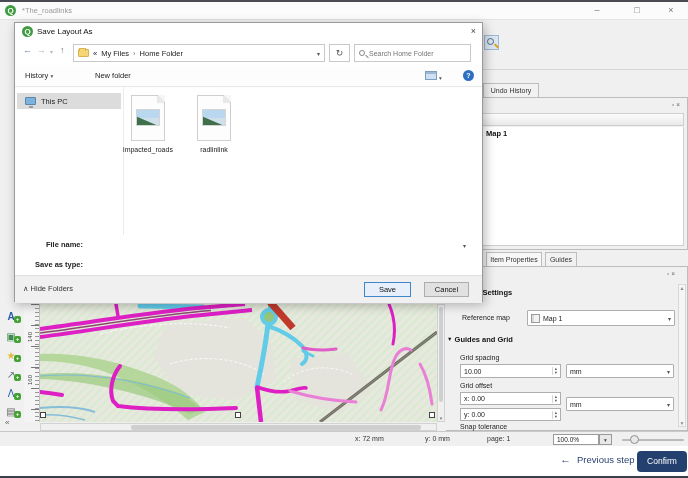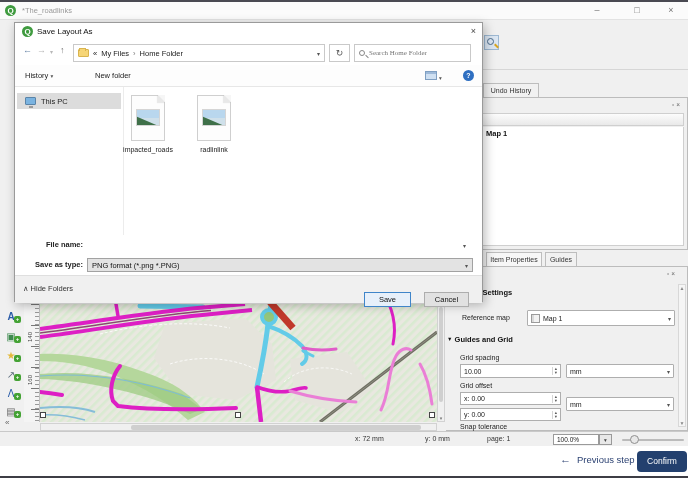--- a/index.html
+++ b/index.html
@@ -74,41 +74,41 @@
   .dtitle-text{position:absolute;left:22px;top:4px;font-size:8px;color:#111;}
   .dclose{position:absolute;right:6px;top:3px;font-size:9px;color:#444;}
   .navrow{position:absolute;left:0;top:19px;width:100%;height:22px;}
   .navbtn{position:absolute;top:3px;font-size:9px;color:#6a87a8;}
   .navbtn.dis{color:#b8b8b8;}
   .addrbox{position:absolute;left:58px;top:2px;width:252px;height:18px;border:1px solid #c9c9c9;background:#fff;display:flex;align-items:center;gap:4px;padding:0 4px;font-size:7.5px;color:#222;}
   .folderic{display:inline-block;width:11px;height:8px;background:#f6d576;border:1px solid #d9b44e;border-radius:1px;position:relative;}
   .folderic::before{content:"";position:absolute;left:0;top:-2px;width:5px;height:2px;background:#f6d576;border:1px solid #d9b44e;border-bottom:none;}
   .refreshbox{position:absolute;left:314px;top:2px;width:21px;height:18px;border:1px solid #c9c9c9;background:#fff;text-align:center;font-size:9px;color:#555;line-height:17px;}
   .searchbox{position:absolute;left:339px;top:2px;width:117px;height:18px;border:1px solid #c9c9c9;background:#fff;display:flex;align-items:center;gap:4px;padding:0 4px;}
-  .searchbox input{border:none;outline:none;font-size:7px;color:#222;width:90px;font-family:Liberation Serif, serif;}
+  .searchbox input{border:none;outline:none;font-size:7px;color:#222;width:90px;font-family:Liberation Sans, sans-serif;}
   .magicon{width:6px;height:6px;border:1px solid #888;border-radius:50%;position:relative;flex:none;}
   .magicon::after{content:"";position:absolute;left:5px;top:5px;width:4px;height:1px;background:#888;transform:rotate(45deg);}
   .toolrow{position:absolute;left:0;top:42px;width:100%;height:22px;background:#fdfdfd;border-bottom:1px solid #e7e7e7;font-size:7.5px;color:#222;}
   .viewic{display:inline-block;width:12px;height:9px;background:#cfe0f2;border:1px solid #7f9fc2;box-shadow:inset 0 2px 0 #9db9d9;}
   .helpcircle{display:inline-block;width:11px;height:11px;border-radius:50%;background:#2f6fc1;color:#fff;font-size:7px;font-weight:bold;text-align:center;line-height:11px;}
   .sidebar-row{position:absolute;left:2px;top:70px;width:104px;height:16px;background:#dcdcdc;display:flex;align-items:center;gap:5px;padding:0 8px;font-size:7.5px;color:#222;}
   .pcicon{display:inline-block;width:11px;height:8px;background:#7ab3e0;border:1px solid #5a84a8;border-radius:1px;position:relative;flex:none;}
   .pcicon::after{content:"";position:absolute;left:3px;top:8px;width:4px;height:2px;background:#9a9a9a;}
   .filecard{position:absolute;top:72px;width:64px;text-align:center;}
   .fileicon{position:relative;width:34px;height:46px;margin:0 auto;background:#fdfdfd;border:1px solid #cfcfcf;}
   .fold{position:absolute;right:-1px;top:-1px;width:0;height:0;border-left:7px solid #e8e8e8;border-top:7px solid #f6f6f6;box-shadow:-1px 1px 1px rgba(0,0,0,.08);}
   .thumb{position:absolute;left:4px;top:13px;width:24px;height:17px;background:linear-gradient(#b9d7ee 0 55%,#cfe0ea 55% 100%);overflow:hidden;border:1px solid #d5d5d5;}
   .mount{position:absolute;left:-2px;top:6px;width:0;height:0;border-bottom:11px solid #3f7049;border-right:26px solid transparent;}
   .filelabel{margin-top:5px;font-size:7px;color:#222;}
   .frow-label{position:absolute;font-size:7.5px;color:#222;text-align:right;width:68px;font-weight:bold;}
   .fnameinput{position:absolute;left:72px;width:386px;height:14px;border:1px solid #8a8a8a;font-size:7.5px;color:#111;padding:0 4px;font-family:"Liberation Sans",sans-serif;}
   .stypecombo{position:absolute;left:72px;width:386px;height:14px;border:1px solid #a2a2a2;background:#e3e3e3;font-size:7.5px;color:#111;display:flex;align-items:center;padding:0 4px;}
   .dbottom{position:absolute;left:0;top:252px;width:100%;height:28px;background:#f0f0f0;border-top:1px solid #dfdfdf;}
   .hidefolders{position:absolute;left:8px;top:8px;font-size:7.5px;color:#333;}
-  .dbtn{position:absolute;top:16px;height:15px;font-size:7.5px;text-align:center;line-height:14px;color:#111;}
+  .dbtn{position:absolute;top:6px;height:15px;font-size:7.5px;text-align:center;line-height:14px;color:#111;}
   .savebtn{left:349px;width:47px;background:#e7f0fa;border:1px solid #3f85c9;}
   .cancelbtn{left:409px;width:45px;background:#e1e1e1;border:1px solid #adadad;}
 </style>
 </head>
 <body>
 
 <div class="screen">
   <div class="topedge"></div>
 
   <div class="qgis">
@@ -328,24 +328,20 @@
           <span class="thumb">
             <span class="mount"></span>
           </span>
         </div>
       <div class="filelabel">radlinlink</div>
     </div>
 
     <span class="frow-label" style="left:0;top:217px;">File name:</span>
     <span class="abs" style="left:448px;top:219px;font-size:6px;color:#555;z-index:2;">▾</span>
     <span class="frow-label" style="left:0;top:237px;text-align:right;">Save as type:</span>
-    <div class="stypecombo" style="top:235px;">
-      <span>PNG format (*.png *.PNG)</span>
-      <span style="margin-left:auto;font-size:6px;color:#555;">▾</span>
-    </div>
 
     <div class="dbottom">
       <span class="hidefolders"><span>∧</span> <span>Hide Folders</span></span>
       <div class="dbtn savebtn">Save</div>
       <div class="dbtn cancelbtn">Cancel</div>
     </div>
   </div>
 
   <div class="footer">
     <span class="prevlink">

